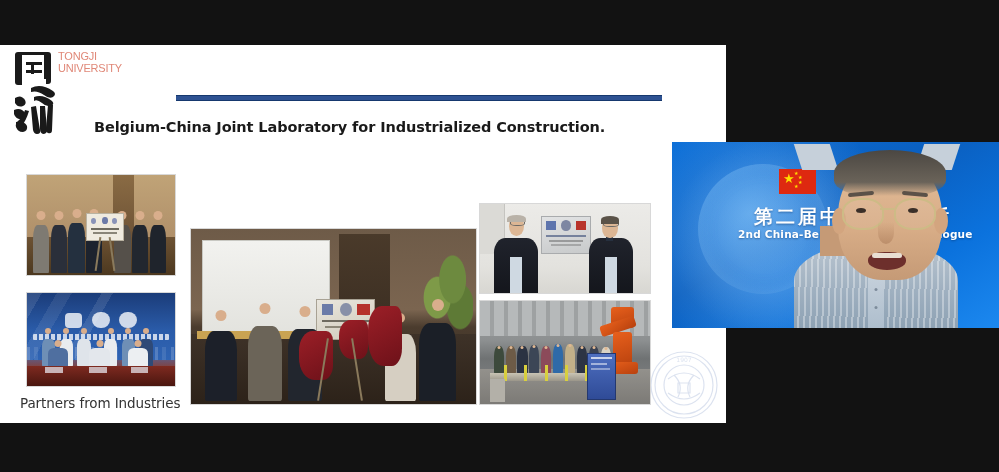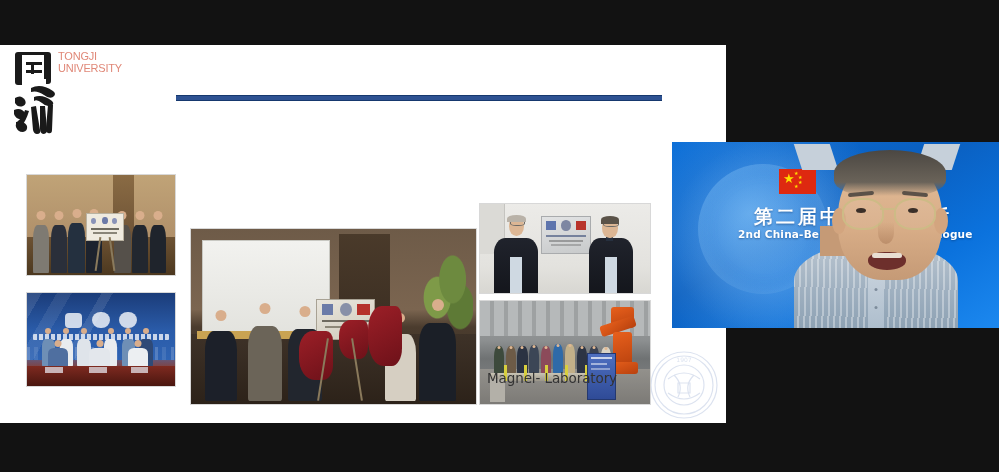--- a/index.html
+++ b/index.html
@@ -490,20 +490,21 @@
         </g>
       </svg>
       <div class="logo-wordmark">
         <div>TONGJI</div>
         <div>UNIVERSITY</div>
       </div>
     </div>
 
     <div id="title-rule"></div>
 
+    <div id="slide-subtitle">Belgium-China Joint Laboratory for Industrialized Construction.</div>
 
     <svg id="seal-watermark" viewBox="0 0 72 72">
       <g fill="none" stroke="#b9c6e0" stroke-width="1.2">
         <circle cx="36" cy="36" r="33"></circle>
         <circle cx="36" cy="36" r="29"></circle>
         <circle cx="36" cy="36" r="20"></circle>
         <path d="M20 30 q16 -12 32 0"></path>
         <path d="M20 44 q16 12 32 0"></path>
         <path d="M26 26 q10 10 4 22"></path>
         <path d="M46 26 q-10 10 -4 22"></path>
@@ -737,21 +738,21 @@
         </div>
         <div class="lab-banner">
           <div style="position:absolute;left:12%;top:8%;right:12%;height:2px;background:rgba(255,255,255,0.7);"></div>
           <div style="position:absolute;left:12%;top:20%;right:30%;height:2px;background:rgba(255,255,255,0.5);"></div>
           <div style="position:absolute;left:12%;top:32%;right:20%;height:2px;background:rgba(255,255,255,0.4);"></div>
         </div>
         <div style="position:absolute;left:6%;bottom:2%;width:9%;height:22%;background:#b3b0a8;"></div>
       </div>
     </div>
 
-    <div class="caption" id="caption-magnel">Magnel- Laboratory</div>
+    <div class="caption" id="caption-partners">Partners from Industries</div>
   </div>
 
   <div id="video-tile">
     <div id="video-bg"></div>
     <div id="video-globe"></div>
 
     <div id="cn-flag">
       <span class="star" style="left:4px;top:3px;font-size:13px;">★</span>
       <span class="star" style="left:15px;top:2px;font-size:5px;">★</span>
       <span class="star" style="left:19px;top:6px;font-size:5px;">★</span>

